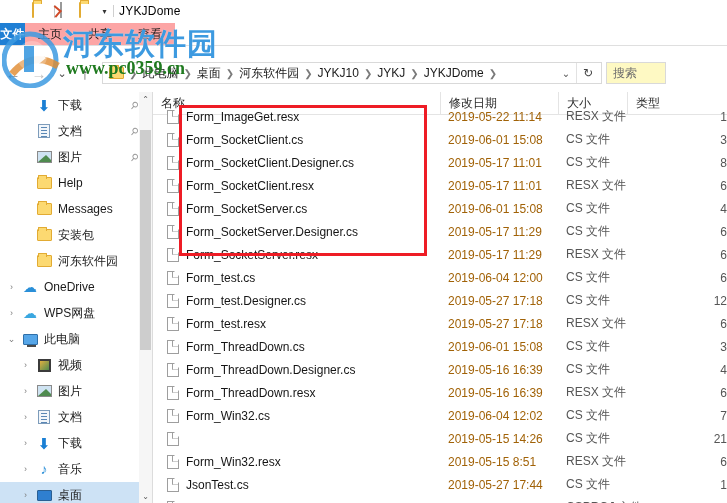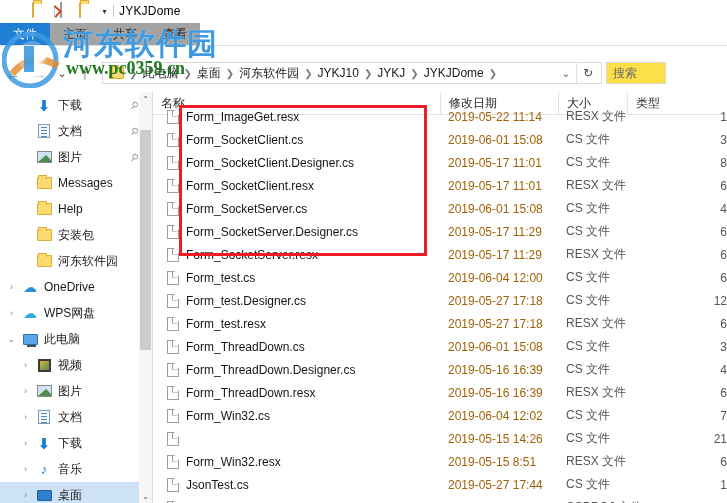--- a/index.html
+++ b/index.html
@@ -54,28 +54,29 @@
   .title-sep { width: 1px; height: 12px; background: #cfcfcf; margin: 0 5px 0 2px; }
   .win-title { font-size: 12px; color: #000; letter-spacing: .2px; }
 
   
   .ribbon {
     position: absolute; left: 0; top: 22px; width: 727px; height: 24px;
     background: #ffffff;
     display: flex; align-items: flex-end;
   }
   .tab-file {
-    width: 50px; height: 23px; background: #1f7fd4; color: #fff;
+    width: 25px; height: 23px; background: #1f7fd4; color: #fff;
     display: flex; align-items: center; justify-content: center;
     font-size: 12px;
+    font-weight: bold;
   }
   .tab {
     height: 23px; padding: 0 13px; display: flex; align-items: flex-end;
     justify-content: center; padding-bottom: 3px;
-    font-size: 12px; color: #1a1a1a; background: #a3a3a3;
+    font-size: 12px; color: #1a1a1a; background: #fca5a5;
   }
   .ribbon-rule {
     position: absolute; left: 0; top: 45px; width: 727px; height: 1px; background: #dfdfdf;
   }
 
   
   .addrbar {
     position: absolute; left: 0; top: 56px; width: 727px; height: 34px;
     display: flex; align-items: center;
     background: #ffffff;
@@ -103,21 +104,21 @@
   .crumb {
     font-size: 12px; color: #1a1a1a; padding: 0 3px; white-space: nowrap;
   }
   .crumb-sep { color: #7a7a7a; font-size: 10px; padding: 0 2px; }
   .addr-spacer { flex: 1; }
   .addr-chev { width: 20px; text-align: center; color: #555; font-size: 10px; }
   .addr-vrule { width: 1px; height: 20px; background: #e2e2e2; }
   .addr-refresh { width: 22px; text-align: center; color: #444; font-size: 12px; }
   .searchbox {
     margin-left: 4px; height: 22px; width: 60px;
-    border: 1px solid #d9d9d9; background: #fde047;
+    border: 1px solid #d9d9d9; background: #fef9c3;
     display: flex; align-items: center; padding-left: 6px;
     color: #6e6e6e; font-size: 12px; overflow: hidden; white-space: nowrap;
   }
 
   
   .navpane {
     position: absolute; left: 0; top: 92px; width: 152px; height: 411px;
     background: #ffffff; overflow: hidden;
   }
   .navpane-left-rule {
@@ -356,28 +357,28 @@
           <span class="i-pic"></span>
         </span>
         <span class="nav-label">图片</span>
         <span class="nav-pin" style="font-size: 10px;">⚲</span>
       </div>
       <div class="nav-item" style="padding-left: 18px;">
         <span class="nav-chev"></span>
         <span class="nav-ico">
           <span class="i-folder"></span>
         </span>
+        <span class="nav-label">Help</span>
+      </div>
+      <div class="nav-item" style="padding-left: 18px;">
+        <span class="nav-chev"></span>
+        <span class="nav-ico">
+          <span class="i-folder"></span>
+        </span>
         <span class="nav-label">Messages</span>
-      </div>
-      <div class="nav-item" style="padding-left: 18px;">
-        <span class="nav-chev"></span>
-        <span class="nav-ico">
-          <span class="i-folder"></span>
-        </span>
-        <span class="nav-label">Help</span>
       </div>
       <div class="nav-item" style="padding-left: 18px;">
         <span class="nav-chev"></span>
         <span class="nav-ico">
           <span class="i-folder"></span>
         </span>
         <span class="nav-label">安装包</span>
       </div>
       <div class="nav-item" style="padding-left: 18px;">
         <span class="nav-chev"></span>

